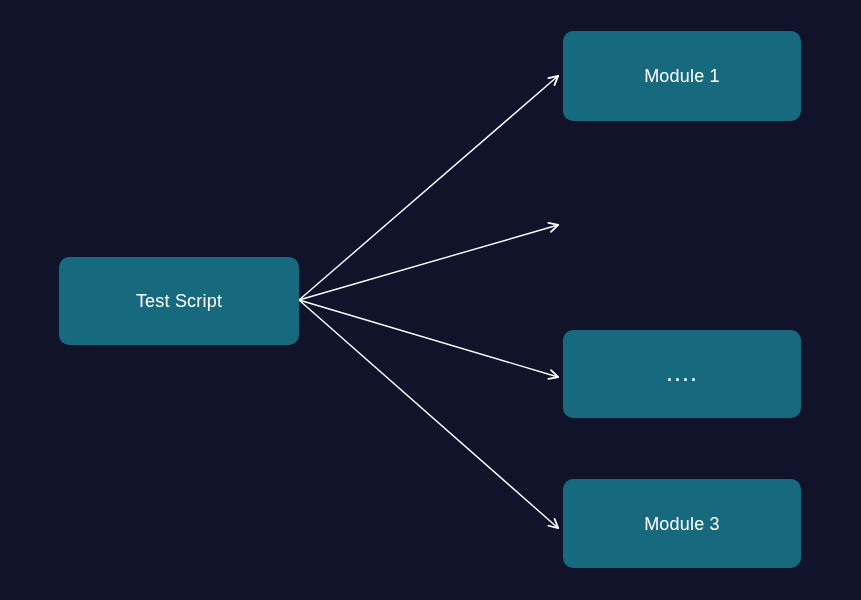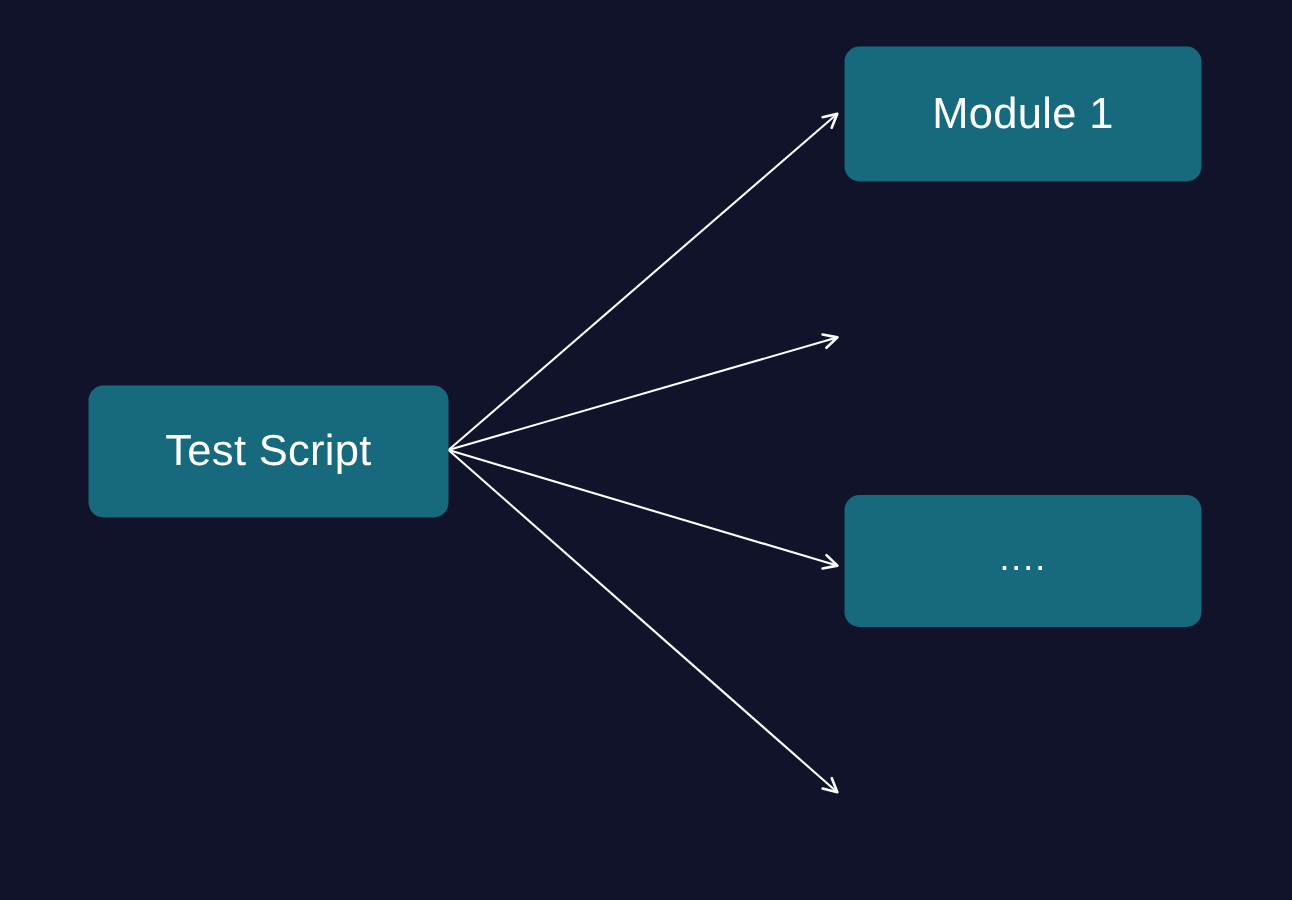--- a/index.html
+++ b/index.html
@@ -32,21 +32,21 @@
     box-sizing: border-box;
     background: #176a7e;
     border-radius: 10px;
     display: flex;
     align-items: center;
     justify-content: center;
   }
   .node-label {
     color: #ffffff;
     font-family: "Liberation Sans", sans-serif;
-    font-size: 29px;
+    font-size: 18px;
     font-weight: 400;
     letter-spacing: 0.2px;
     line-height: 1;
     white-space: nowrap;
   }
   .node-label.dots {
     font-size: 25px;
     letter-spacing: 1px;
     position: relative;
     top: -2px;
@@ -107,14 +107,17 @@
 
   <div class="node-box" id="node-module-1">
     <span class="node-label">Module 1</span>
   </div>
 
 
   <div class="node-box" id="node-module-ellipsis">
     <span class="node-label dots">....</span>
   </div>
 
+  <div class="node-box" id="node-module-3">
+    <span class="node-label">Module 3</span>
+  </div>
 
 </div>
 
 </body></html>

